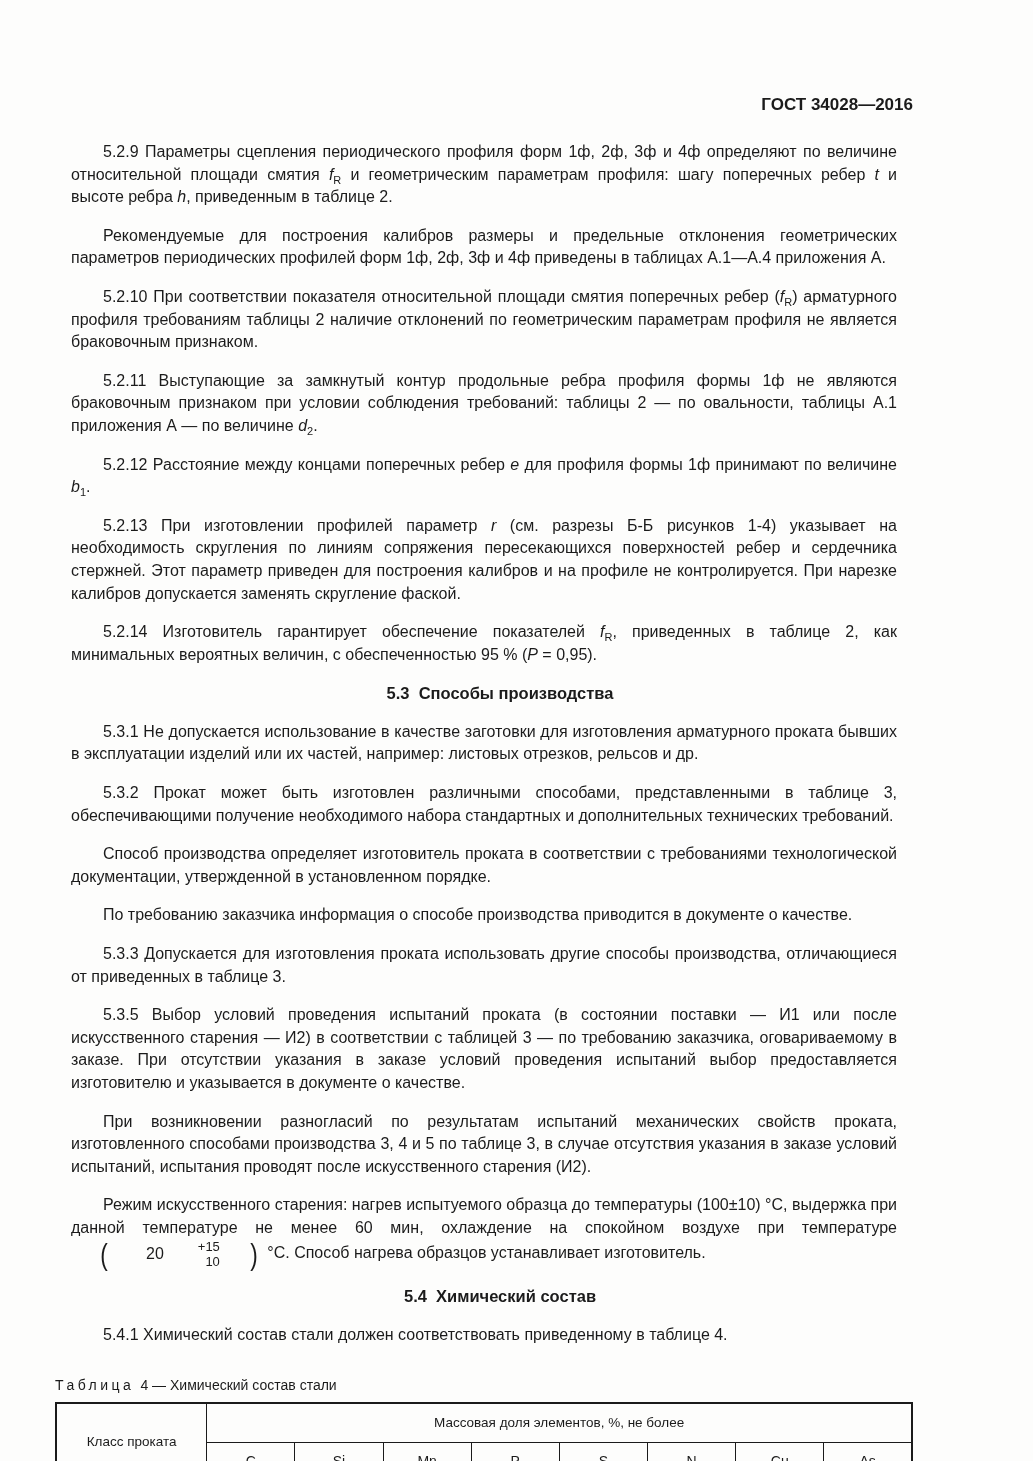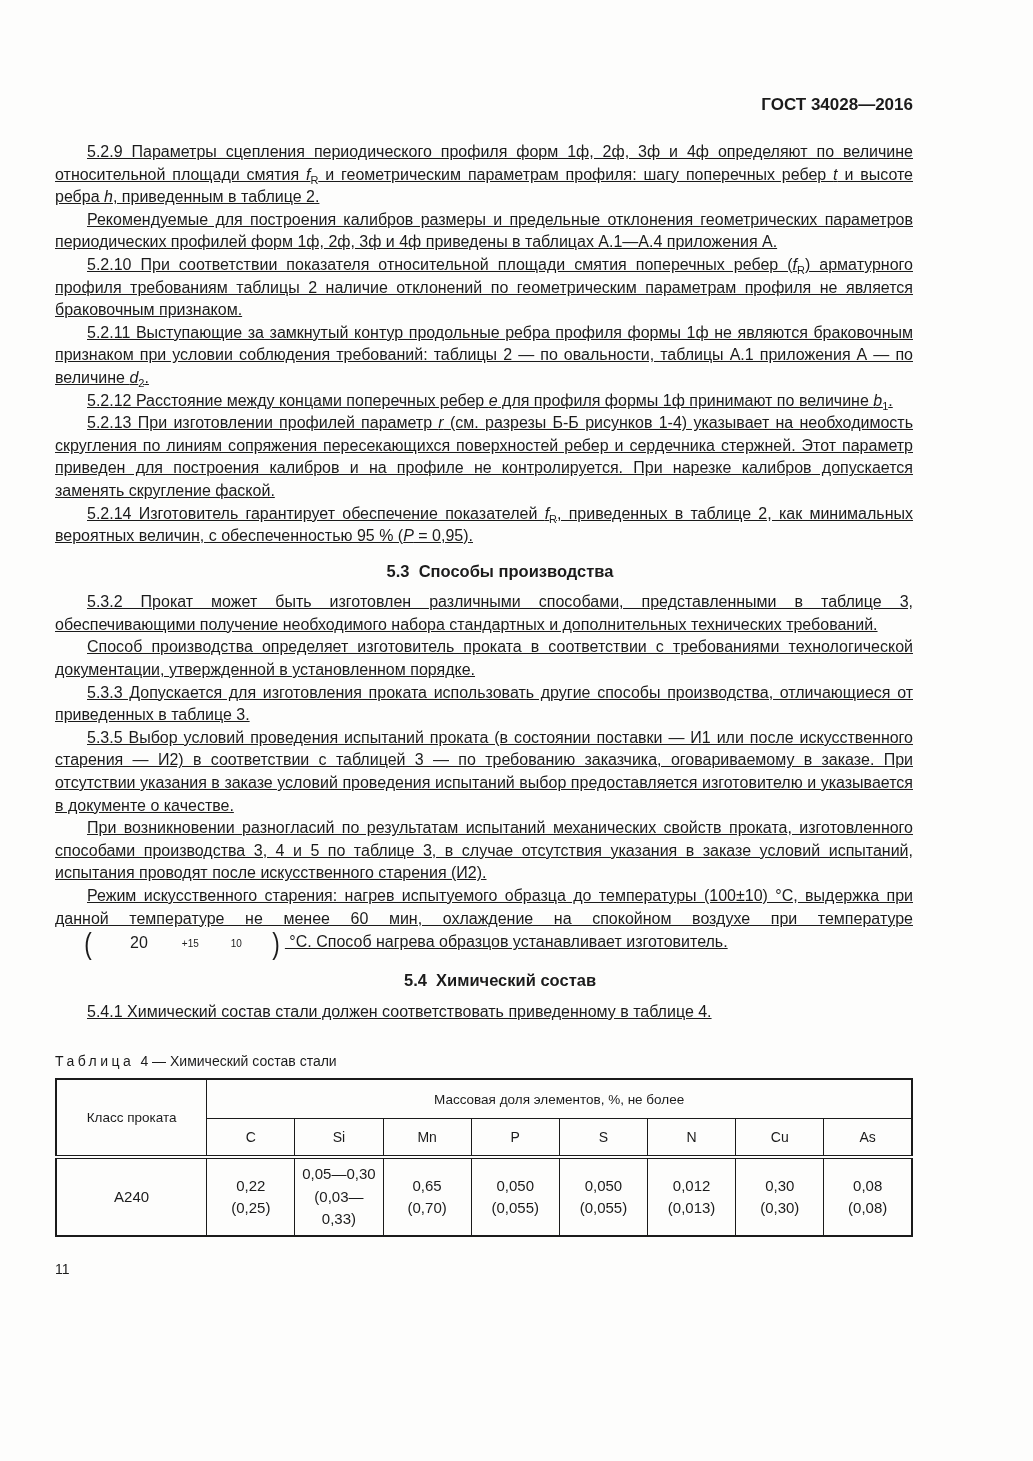--- a/index.html
+++ b/index.html
@@ -13,42 +13,41 @@
     padding:95px 120px 0 55px;
     overflow:hidden;
   }
   .doc-header{
     text-align:right;
     font-weight:bold;
     font-size:17px;
     margin:0 0 26px 0;
   }
   .para{
-    margin:0;
+    margin:16px;
     font-size:16px;
     line-height:22.6px;
     text-align:justify;
     text-indent:32px;
-    text-decoration:underline;
   }
   .heading{
     margin:12px 0 9px 0;
     font-size:16.5px;
     line-height:22.6px;
     font-weight:bold;
     text-indent:32px;
     text-align:center;
   }
   .para i{font-style:italic;}
   .para sub{font-size:11px;line-height:0;}
   
   .tol{display:inline-flex;align-items:center;vertical-align:-7px;}
   .tolp{font-size:30px;font-weight:300;line-height:0.9;transform:scaleX(.75);}
   .tolbase{font-size:16px;padding:0 2px 0 1px;}
-  .tolstack{display:inline-flex;flex-direction:row;align-items:center;font-size:10px;line-height:1.15;padding-right:1px;}
+  .tolstack{display:inline-flex;flex-direction:column;align-items:flex-end;font-size:13px;line-height:1.15;padding-right:1px;}
   
   .tbl-caption{
     margin:30px 0 9px 0;
     font-size:14px;
   }
   .tbl-caption .spaced{letter-spacing:3.5px;}
   .tbl-caption .num{padding-left:6px;}
   
   .chem-table{
     width:100%;
@@ -88,22 +87,24 @@
 
   <div id="doc-body">
       <p class="para">5.2.9 Параметры сцепления периодического профиля форм 1ф, 2ф, 3ф и 4ф определяют по величине относительной площади смятия <i>f</i><sub>R</sub> и геометрическим параметрам профиля: шагу поперечных ребер <i>t</i> и высоте ребра <i>h</i>, приведенным в таблице 2.</p>
       <p class="para">Рекомендуемые для построения калибров размеры и предельные отклонения геометрических параметров периодических профилей форм 1ф, 2ф, 3ф и 4ф приведены в таблицах А.1—А.4 приложения А.</p>
       <p class="para">5.2.10 При соответствии показателя относительной площади смятия поперечных ребер (<i>f</i><sub>R</sub>) арматурного профиля требованиям таблицы 2 наличие отклонений по геометрическим параметрам профиля не является браковочным признаком.</p>
       <p class="para">5.2.11 Выступающие за замкнутый контур продольные ребра профиля формы 1ф не являются браковочным признаком при условии соблюдения требований: таблицы 2 — по овальности, таблицы А.1 приложения А — по величине <i>d</i><sub>2</sub>.</p>
       <p class="para">5.2.12 Расстояние между концами поперечных ребер <i>е</i> для профиля формы 1ф принимают по величине <i>b</i><sub>1</sub>.</p>
       <p class="para">5.2.13 При изготовлении профилей параметр <i>r</i> (см. разрезы Б-Б рисунков 1-4) указывает на необходимость скругления по линиям сопряжения пересекающихся поверхностей ребер и сердечника стержней. Этот параметр приведен для построения калибров и на профиле не контролируется. При нарезке калибров допускается заменять скругление фаской.</p>
       <p class="para">5.2.14 Изготовитель гарантирует обеспечение показателей <i>f</i><sub>R</sub>, приведенных в таблице 2, как минимальных вероятных величин, с обеспеченностью 95 % (<i>P</i> = 0,95).</p>
       <p class="heading">5.3&nbsp; Способы производства</p>
+      <p class="para">5.3.1 Не допускается использование в качестве заготовки для изготовления арматурного проката бывших в эксплуатации изделий или их частей, например: листовых отрезков, рельсов и др.</p>
       <p class="para">5.3.2 Прокат может быть изготовлен различными способами, представленными в таблице 3, обеспечивающими получение необходимого набора стандартных и дополнительных технических требований.</p>
       <p class="para">Способ производства определяет изготовитель проката в соответствии с требованиями технологической документации, утвержденной в установленном порядке.</p>
+      <p class="para">По требованию заказчика информация о способе производства приводится в документе о качестве.</p>
       <p class="para">5.3.3 Допускается для изготовления проката использовать другие способы производства, отличающиеся от приведенных в таблице 3.</p>
       <p class="para">5.3.5 Выбор условий проведения испытаний проката (в состоянии поставки — И1 или после искусственного старения — И2) в соответствии с таблицей 3 — по требованию заказчика, оговариваемому в заказе. При отсутствии указания в заказе условий проведения испытаний выбор предоставляется изготовителю и указывается в документе о качестве.</p>
       <p class="para">При возникновении разногласий по результатам испытаний механических свойств проката, изготовленного способами производства 3, 4 и 5 по таблице 3, в случае отсутствия указания в заказе условий испытаний, испытания проводят после искусственного старения (И2).</p>
       <p class="para">Режим искусственного старения: нагрев испытуемого образца до температуры (100±10) °С, выдержка при данной температуре не менее 60 мин, охлаждение на спокойном воздухе при температуре <span class="tol">
           <span class="tolp">(</span>
           <span class="tolbase">20</span>
           <span class="tolstack">
             <span>+15</span>
             <span>10</span>
           </span>

